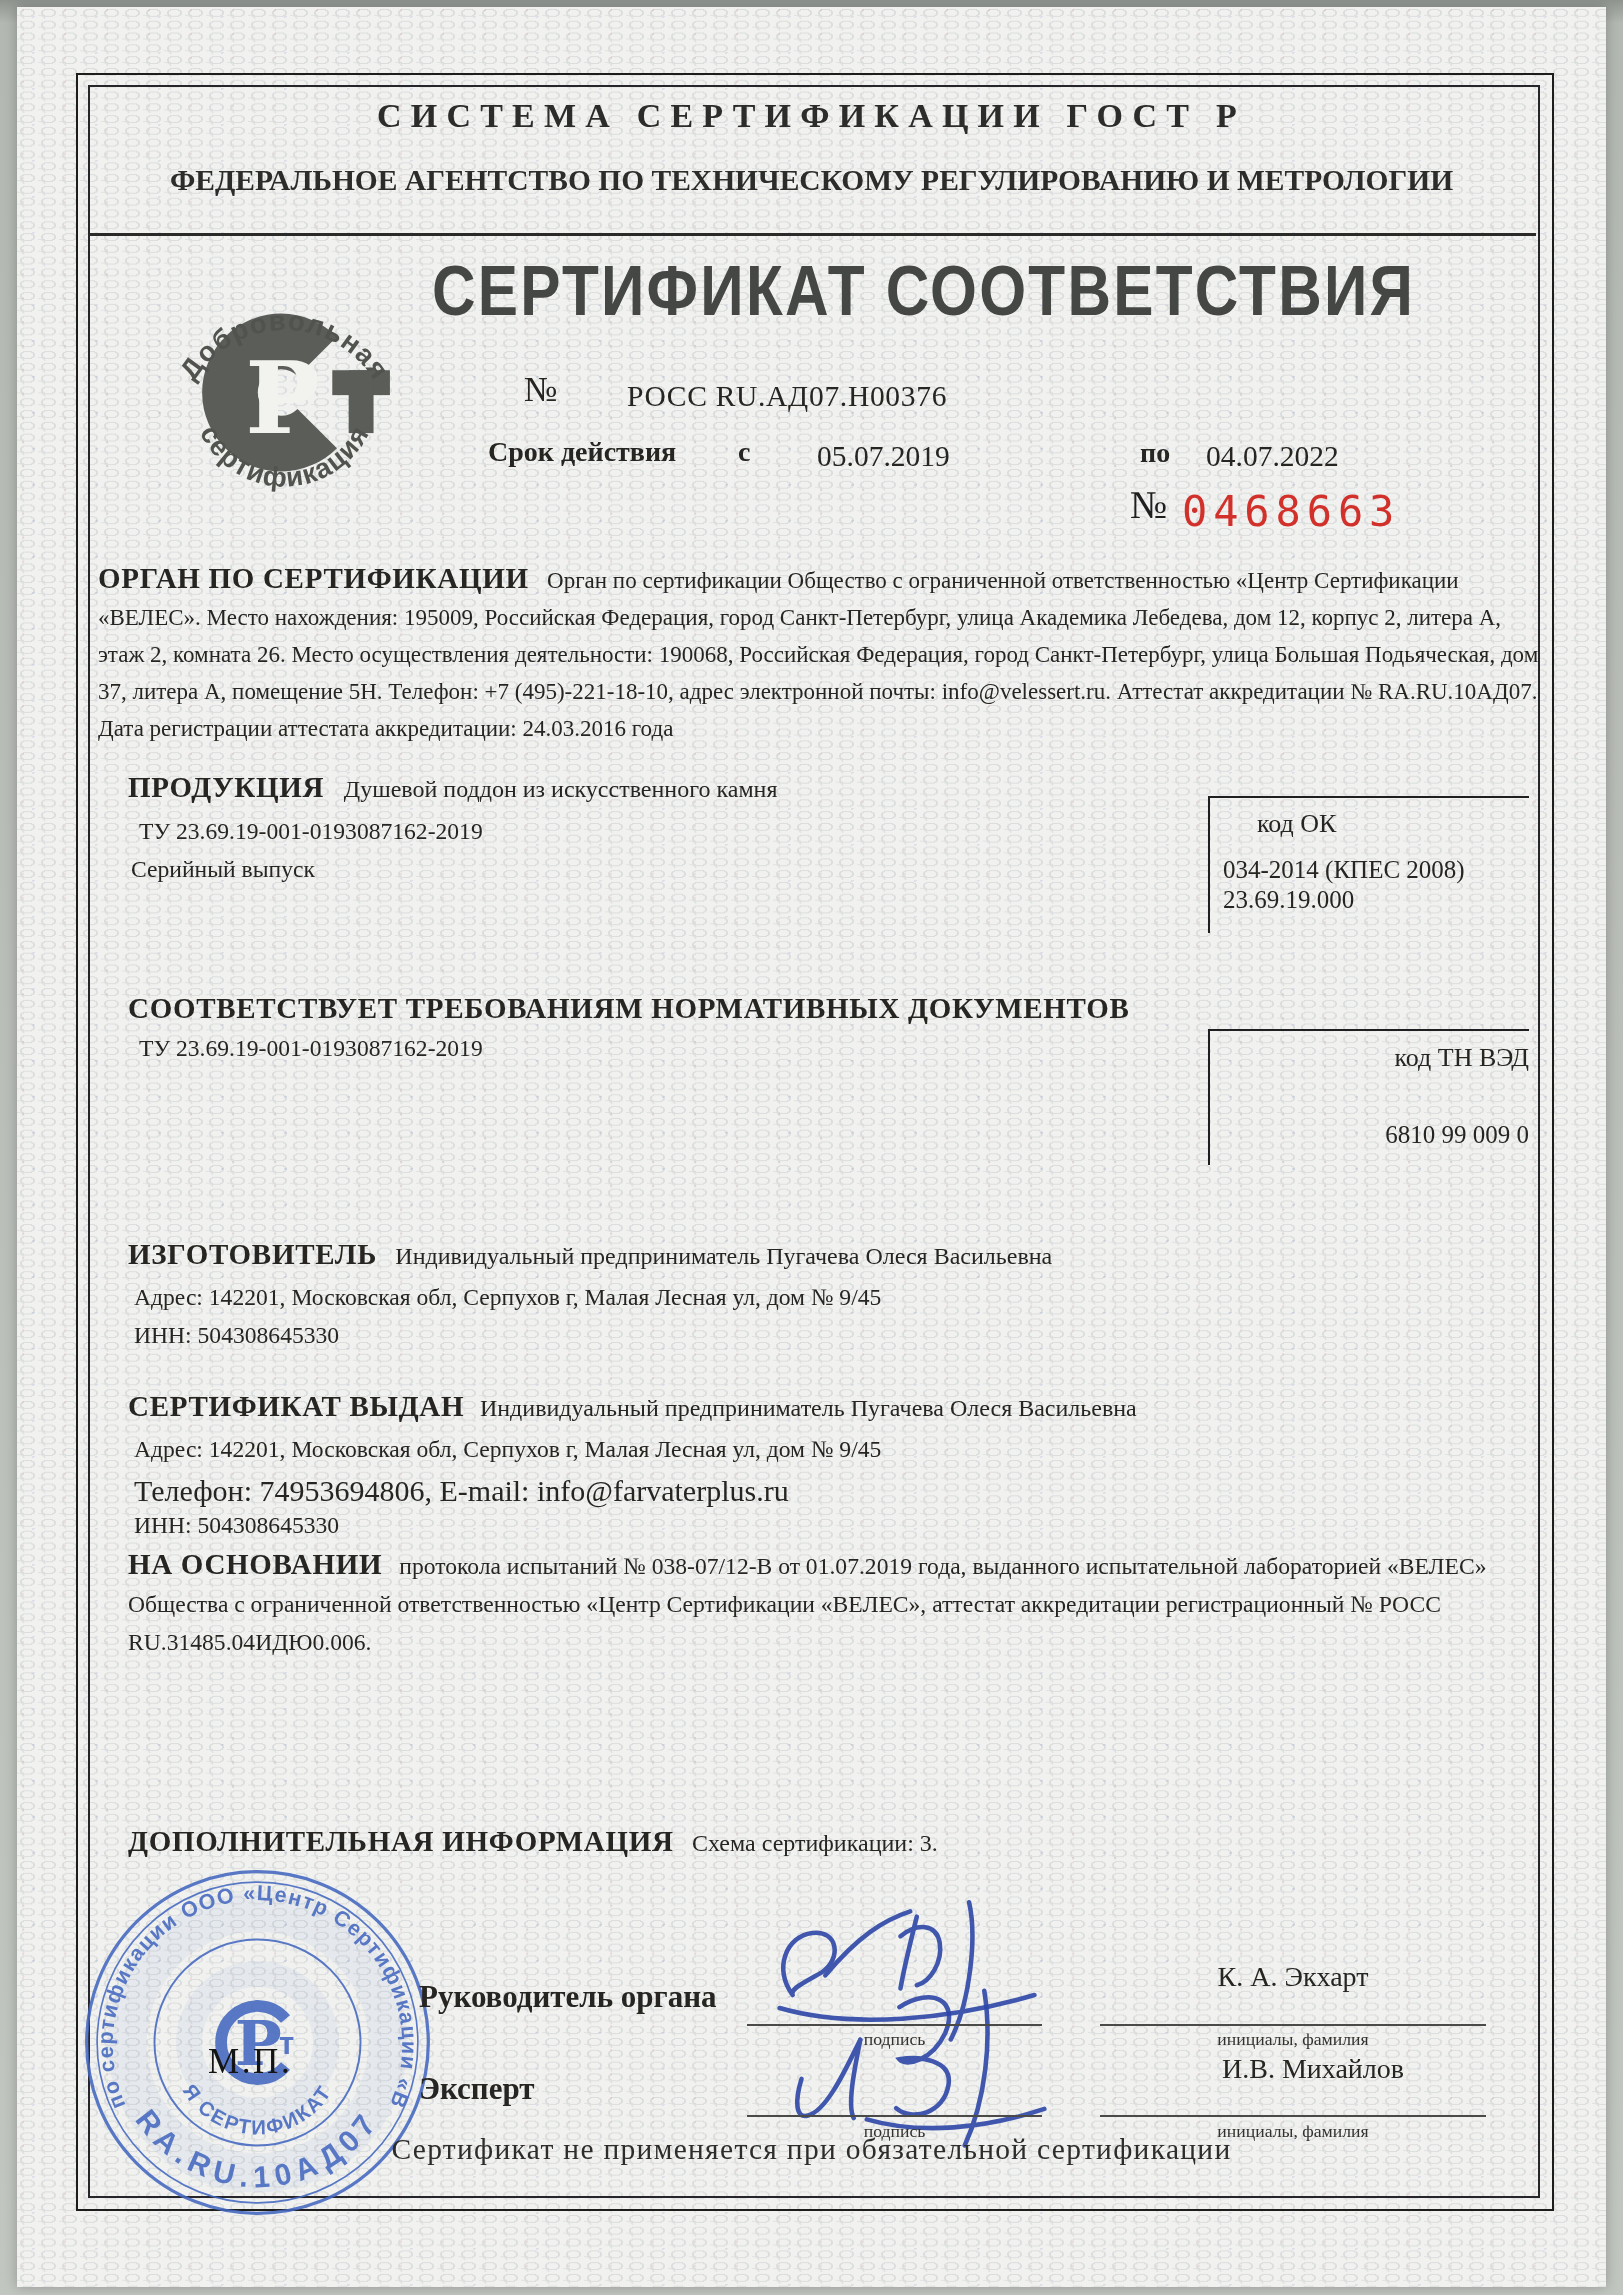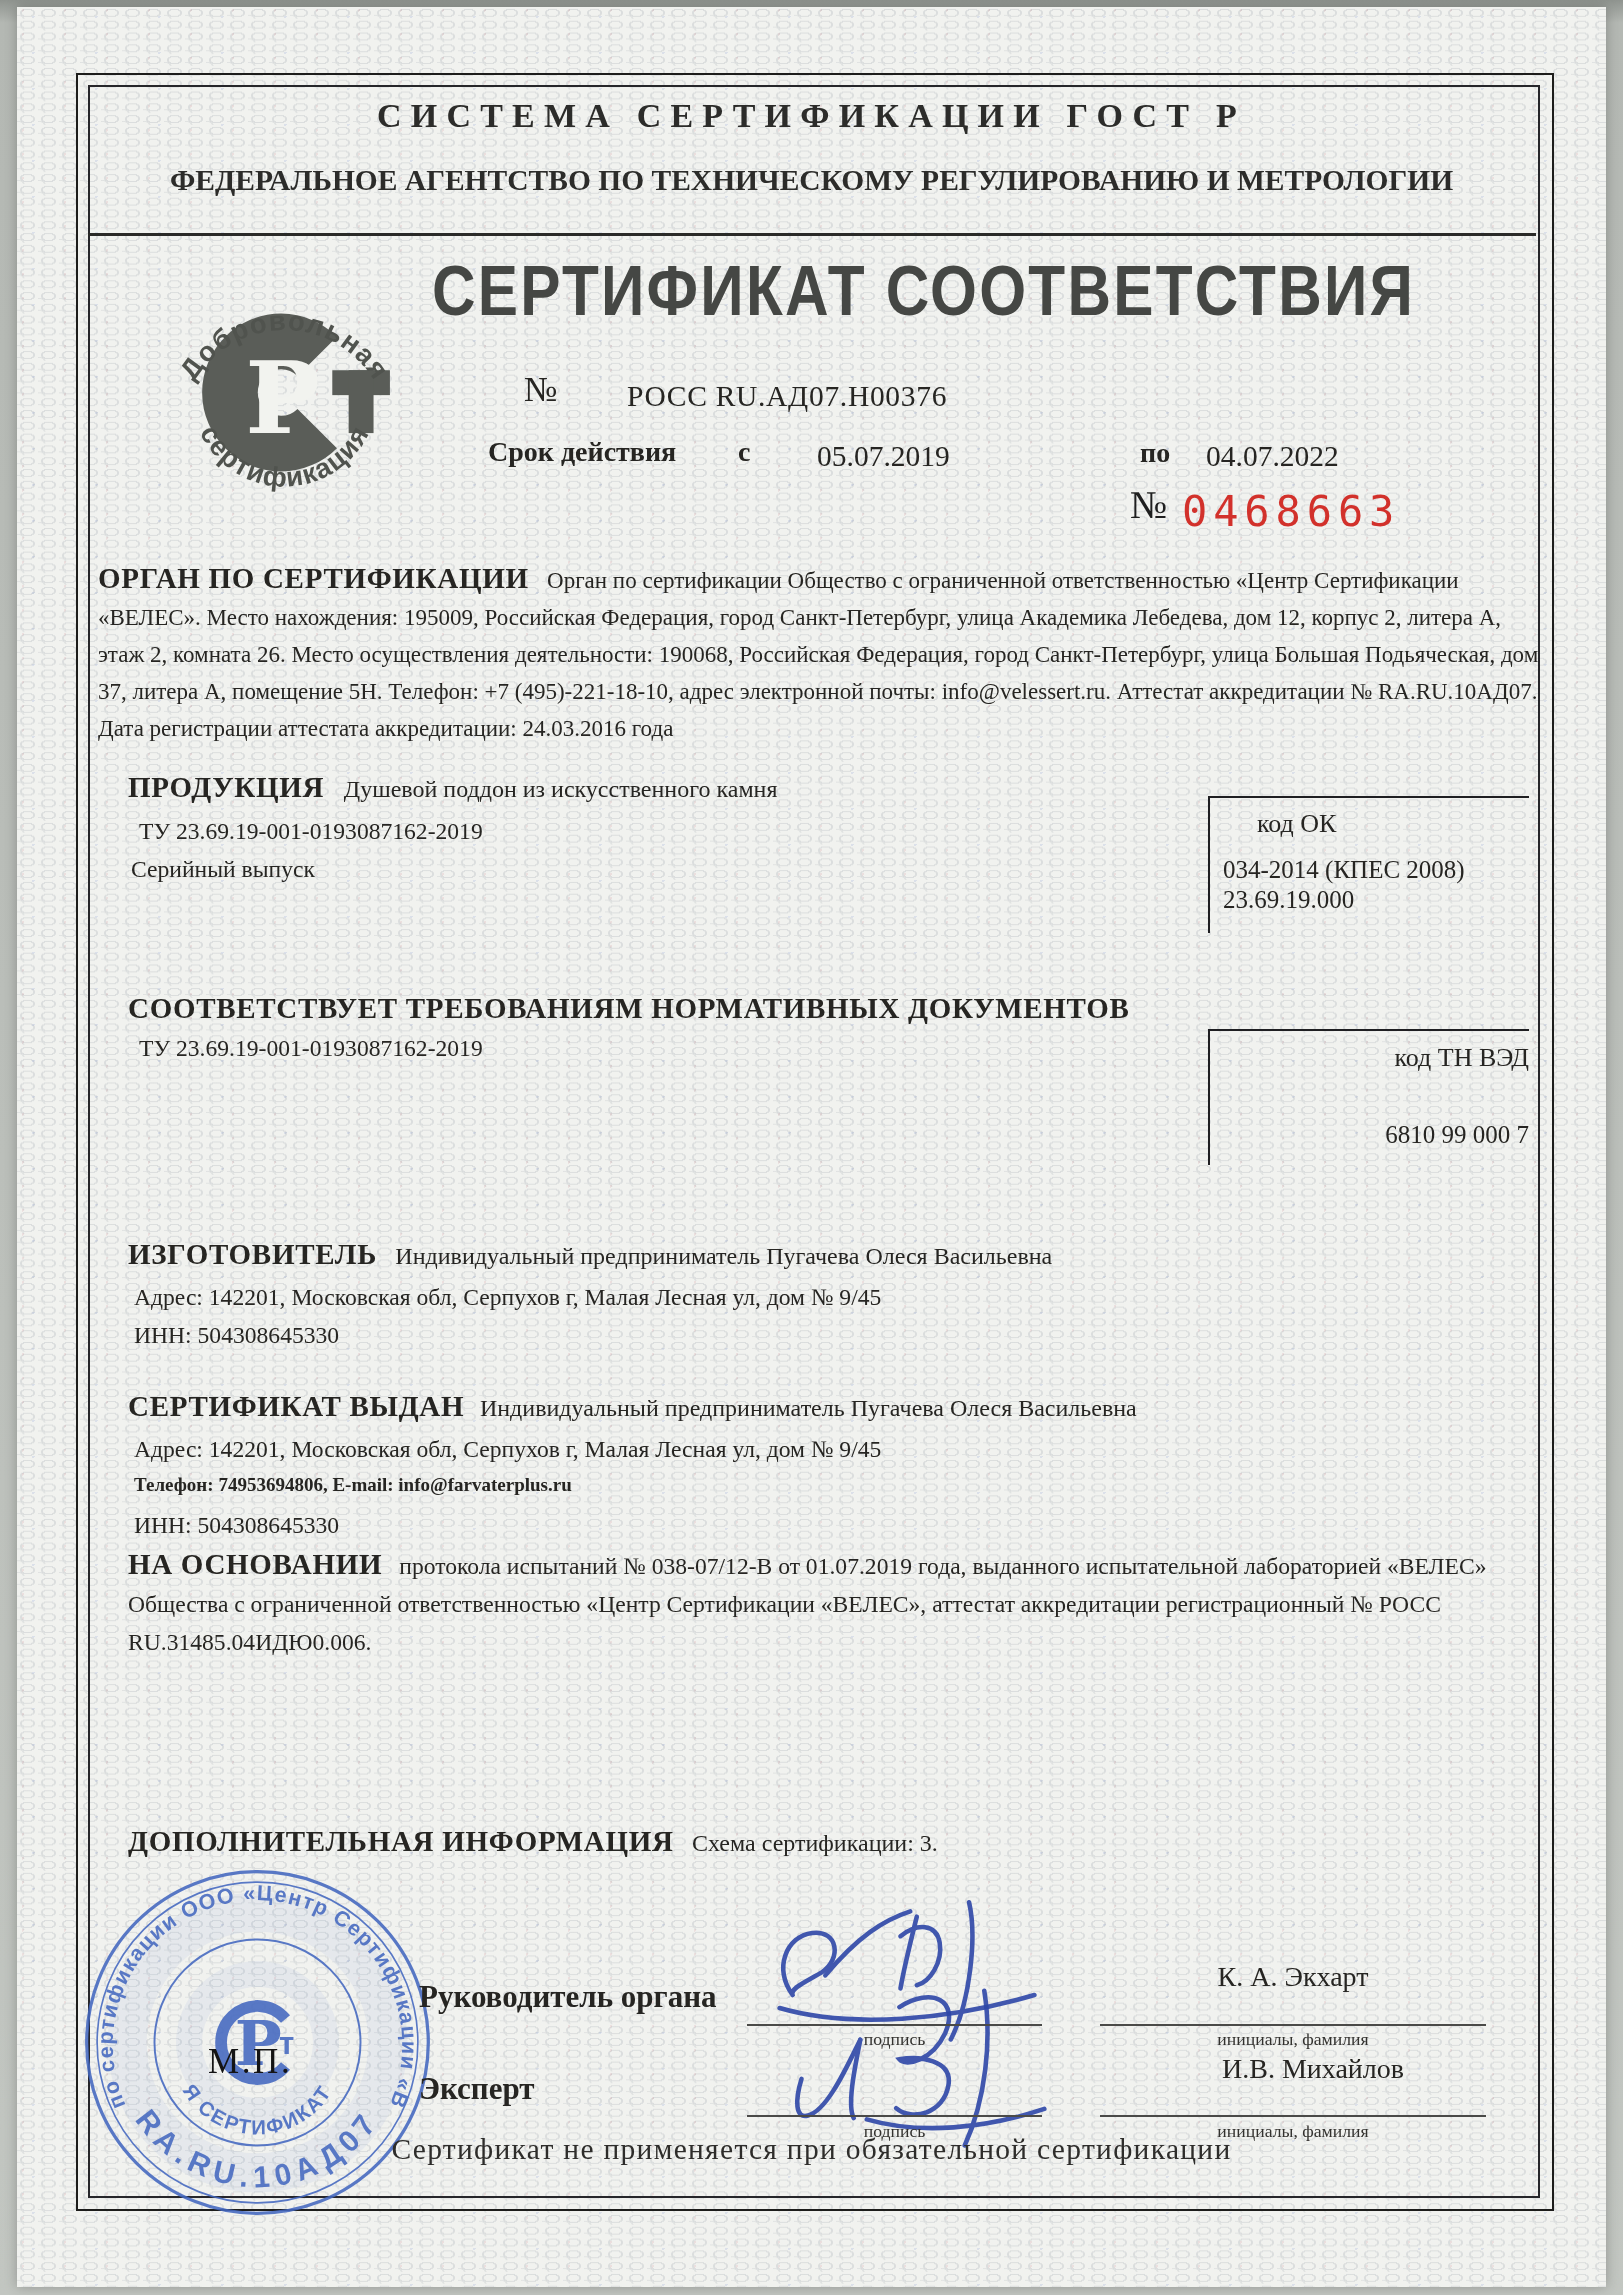--- a/index.html
+++ b/index.html
@@ -56,21 +56,21 @@
   .tnbox .v1{margin:48px 0 0 13px;font-size:25px;}
   .sec-conform{left:128px;top:992px;font-size:29px;font-weight:bold;letter-spacing:0.7px;}
   .conform-tu{left:139px;top:1035px;font-size:23.6px;}
   .sec-manuf{left:128px;top:1238px;font-size:24px;}
   .sec-manuf .val{margin-left:18.3px;}
   .manuf-addr{left:134px;top:1284px;font-size:23.6px;}
   .manuf-inn{left:134px;top:1322px;font-size:23.6px;}
   .sec-issued{left:128px;top:1390px;font-size:24px;}
   .sec-issued .val{margin-left:15.7px;}
   .issued-addr{left:134px;top:1436px;font-size:23.6px;}
-  .issued-phone{left:134px;top:1474px;font-size:19px;font-weight:bold;}
+  .issued-phone{left:134px;top:1474px;font-size:30px;}
   .issued-inn{left:134px;top:1512px;font-size:23.6px;}
   .sec-basis{left:128px;top:1545px;width:1401px;font-size:23.6px;line-height:38px;}
   .sec-basis .slabel{margin-right:17px;}
   .sec-addinfo{left:128px;top:1825px;font-size:24px;}
   .sec-addinfo .val{margin-left:18.3px;}
   .mp{left:208px;top:2042px;font-size:35px;letter-spacing:2.6px;color:#141414;}
   .role-head{left:419px;top:1979px;font-size:31px;font-weight:bold;}
   .role-expert{left:419px;top:2071px;font-size:31px;font-weight:bold;}
   .sigline{border-top:2px solid #4a4a48;height:0;}
   .line-sign-head{left:747px;top:2024px;width:295px;}
@@ -147,21 +147,21 @@
     <div class="lbl">код ОК</div>
     <div class="v1">034-2014 (КПЕС 2008)</div>
     <div class="v2">23.69.19.000</div>
   </div>
 
   <div class="abs sec-conform">СООТВЕТСТВУЕТ ТРЕБОВАНИЯМ НОРМАТИВНЫХ ДОКУМЕНТОВ</div>
   <div class="abs conform-tu">ТУ 23.69.19-001-0193087162-2019</div>
 
   <div class="abs codebox tnbox">
     <div class="lbl">код ТН ВЭД</div>
-    <div class="v1">6810 99 000 7</div>
+    <div class="v1">6810 99 009 0</div>
   </div>
 
   <p class="abs para sec-manuf"><span class="slabel">ИЗГОТОВИТЕЛЬ</span><span class="val">Индивидуальный предприниматель Пугачева Олеся Васильевна</span></p>
   <div class="abs manuf-addr">Адрес: 142201, Московская обл, Серпухов г, Малая Лесная ул, дом № 9/45</div>
   <div class="abs manuf-inn">ИНН: 504308645330</div>
 
   <p class="abs para sec-issued"><span class="slabel">СЕРТИФИКАТ ВЫДАН</span><span class="val">Индивидуальный предприниматель Пугачева Олеся Васильевна</span></p>
   <div class="abs issued-addr">Адрес: 142201, Московская обл, Серпухов г, Малая Лесная ул, дом № 9/45</div>
   <div class="abs issued-phone">Телефон: 74953694806, E-mail: info@farvaterplus.ru</div>
   <div class="abs issued-inn">ИНН: 504308645330</div>

